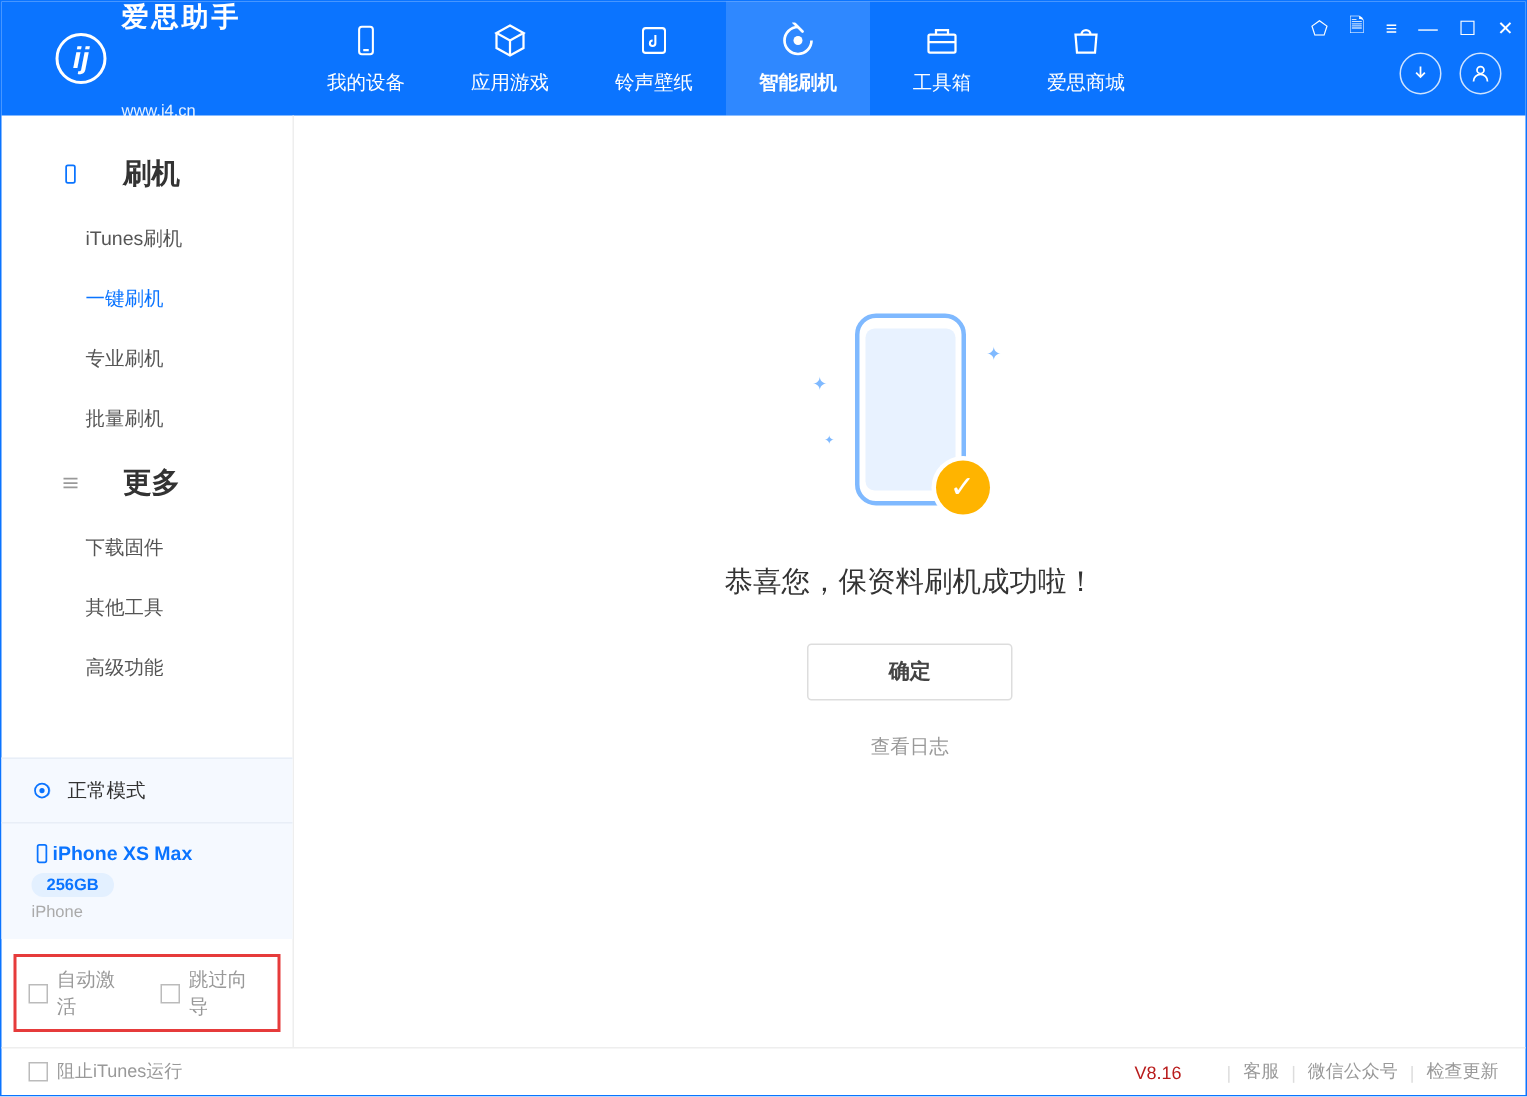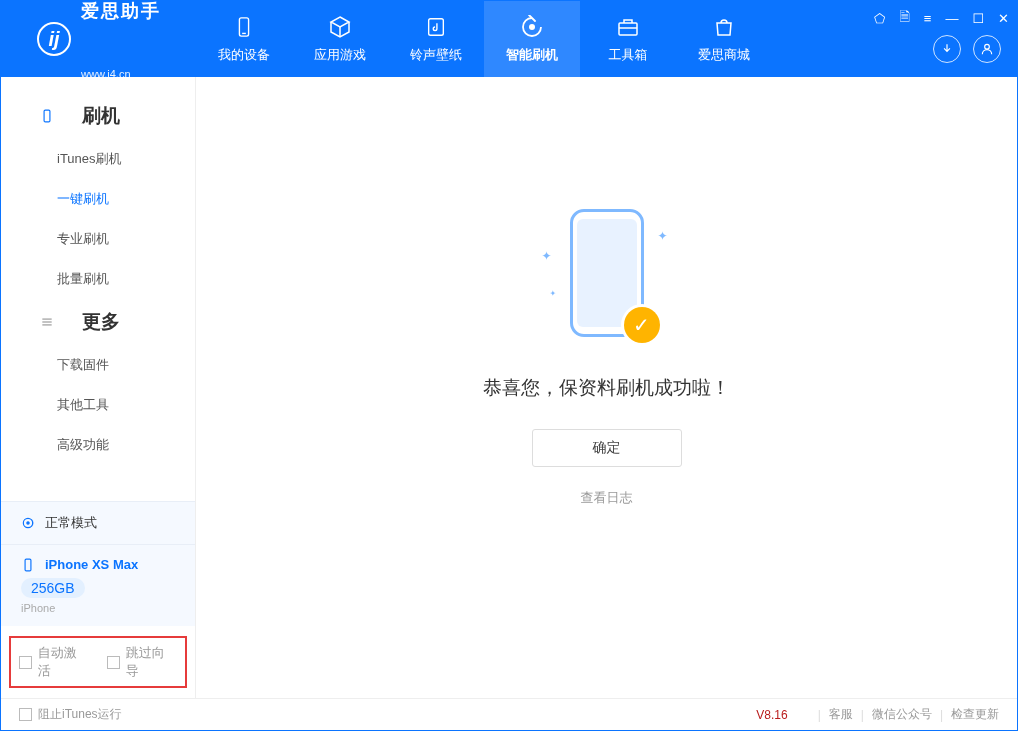--- a/index.html
+++ b/index.html
@@ -22,33 +22,33 @@
 .body { flex: 1; display: flex; min-height: 0; }
 .sidebar { width: 195px; border-right: 1px solid #eee; display: flex; flex-direction: column; }
 .side-content { flex: 1; padding-top: 16px; overflow: hidden; }
 .side-head { display: flex; align-items: center; gap: 28px; padding: 10px 39px; font-size: 19px; color: #333; font-weight: bold; }
 .side-sub { padding: 11px 22px 11px 56px; font-size: 13px; color: #555; cursor: pointer; }
 .side-sub.active { color: #0b74ff; }
 .device-block { background: #f5f9ff; margin: 0; padding: 0; }
 .device-row { display: flex; align-items: center; gap: 10px; padding: 12px 20px; font-size: 13px; color: #333; border-top: 1px solid #e8eef7; }
 .device-info { padding: 12px 20px; border-top: 1px solid #e8eef7; }
 .device-name { color: #0b74ff; font-weight: bold; font-size: 13px; }
-.badge { display: inline-block; background: #e3f0ff; color: #0b74ff; border-radius: 10px; padding: 2px 10px; font-size: 14px; margin-top: 6px; }
+.badge { display: inline-block; background: #e3f0ff; color: #0b74ff; border-radius: 10px; padding: 2px 10px; font-size: 11px; margin-top: 6px; font-weight: bold; }
 .device-type { color: #aaa; font-size: 11px; margin-top: 4px; }
 .checks { border: 2px solid #e63b3b; margin: 10px 8px; padding: 6px 8px; display: flex; gap: 18px; color: #999; font-size: 13px; align-items: center; }
 .chk { display: flex; align-items: center; gap: 6px; }
 .box { width: 13px; height: 13px; border: 1px solid #bbb; display: inline-block; }
 .main { flex: 1; display: flex; flex-direction: column; align-items: center; justify-content: center; padding-bottom: 60px; position: relative; }
 .phone-illus { position: relative; width: 110px; height: 140px; margin-bottom: 26px; }
 .phone-outline { position: absolute; left: 18px; top: 0; width: 74px; height: 128px; border: 3px solid #7fb9ff; border-radius: 14px; }
 .phone-screen { position: absolute; left: 25px; top: 10px; width: 60px; height: 108px; background: #e8f2ff; border-radius: 6px; }
 .check-badge { position: absolute; right: 2px; bottom: 6px; width: 36px; height: 36px; background: #ffb400; border-radius: 50%; display: flex; align-items: center; justify-content: center; color: #fff; font-size: 20px; box-shadow: 0 0 0 3px #fff; }
 .spark { position: absolute; color: #7fb9ff; font-size: 12px; }
 .msg { font-size: 19px; color: #333; margin-bottom: 28px; }
-.ok-btn { width: 150px; height: 38px; border: 1px solid #ddd; background: #fff; border-radius: 3px; font-size: 14px; color: #444; cursor: pointer; }
+.ok-btn { width: 137px; height: 38px; border: 1px solid #ddd; background: #fff; border-radius: 3px; font-size: 14px; color: #444; cursor: pointer; font-weight: bold; }
 .log-link { margin-top: 22px; color: #999; font-size: 13px; cursor: pointer; }
 .footer { height: 32px; border-top: 1px solid #eee; display: flex; align-items: center; padding: 0 18px; font-size: 12px; color: #999; gap: 6px; }
 .footer .sep { margin: 0 8px; color: #ddd; }
 .footer-right { margin-left: auto; display: flex; align-items: center; }
 .footer-right span { cursor: pointer; }
 .version { color: #b91c1c; margin-right: 22px; }
 .small-icon { width: 14px; height: 14px; }
 </style>
 </head>
 <body>
@@ -176,21 +176,21 @@
       <div class="device-block">
         <div class="device-row">
           <svg class="small-icon" viewBox="0 0 24 24" fill="none" stroke="#0b74ff" stroke-width="2">
               <circle cx="12" cy="12" r="8"></circle>
               <circle cx="12" cy="12" r="2" fill="#0b74ff"></circle>
               <path d="M18 6 a8 8 0 0 1 0 12" opacity=".4"></path>
             </svg>
           <span>正常模式</span>
         </div>
         <div class="device-info">
-          <div style="display:flex;align-items:center;gap:10px">
+          <div style="display:flex;align-items:center;">
             <svg class="small-icon" viewBox="0 0 24 24" fill="none" stroke="#0b74ff" stroke-width="2">
                 <rect x="7" y="2" width="10" height="20" rx="2"></rect>
               </svg>
             <span class="device-name">iPhone XS Max</span>
           </div>
           <span class="badge">256GB</span>
           <div class="device-type">iPhone</div>
         </div>
       </div>
 

